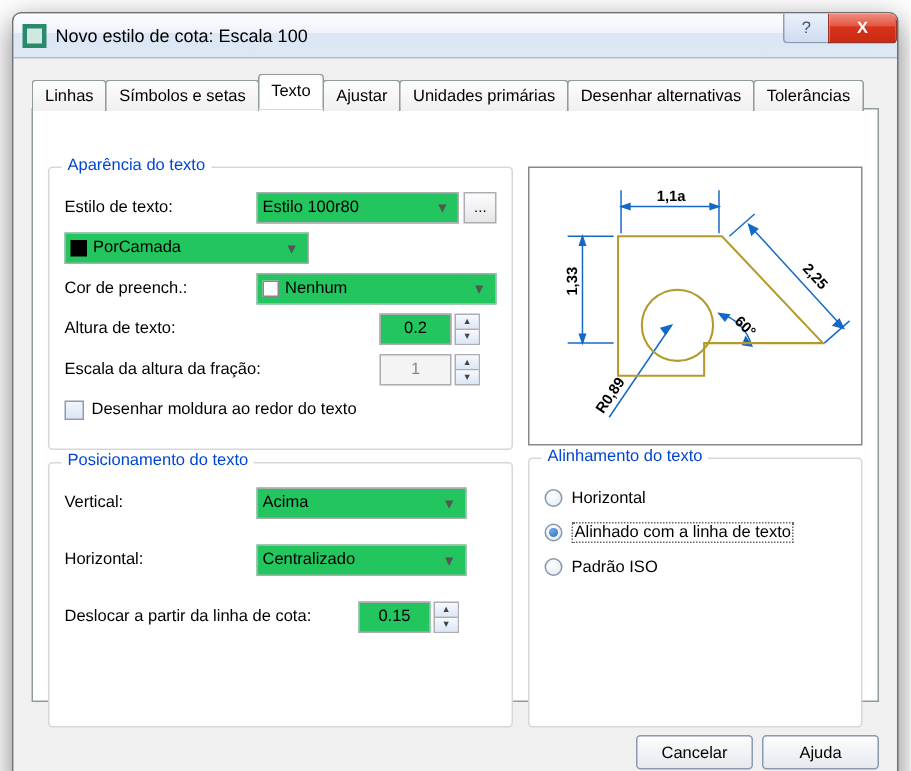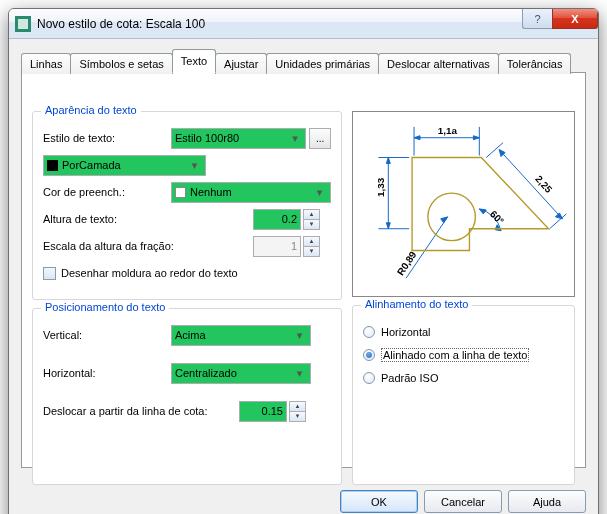--- a/index.html
+++ b/index.html
@@ -150,21 +150,21 @@
     margin-left:3px;
     display:flex; align-items:center; justify-content:center;
     font-size:10px;
   }
   .numfield-wrap {
     display:flex; align-items:center;
     width:68px;
   }
   .numfield {
     width:48px;
-    text-align:right;
+    text-align:center;
   }
   .spinner {
     width:17px; height:21px;
     display:flex; flex-direction:column;
     border:1px solid #abadb3;
     margin-left: 2px;
   }
   .spinner div {
     flex:1;
     display:flex; align-items:center; justify-content:center;
@@ -235,21 +235,21 @@
     </div>
   </div>
 
   <div class="content">
     <div class="tabstrip">
       <div class="tab">Linhas</div>
       <div class="tab">Símbolos e setas</div>
       <div class="tab active">Texto</div>
       <div class="tab">Ajustar</div>
       <div class="tab">Unidades primárias</div>
-      <div class="tab">Deslocar alternativas</div>
+      <div class="tab">Desenhar alternativas</div>
       <div class="tab">Tolerâncias</div>
     </div>
 
     <div class="tab-panel">
       <div class="panel-flex">
         <div class="left-col">
 
           <div class="group" style="flex:0 0 auto;">
             <div class="group-legend">Aparência do texto</div>
 
@@ -400,17 +400,16 @@
               <span class="radio"></span>
               <span>Padrão ISO</span>
             </div>
           </div>
         </div>
       </div>
     </div>
   </div>
 
   <div class="footer">
-    <div class="btn default">OK</div>
     <div class="btn">Cancelar</div>
     <div class="btn">Ajuda</div>
   </div>
 </div>
 
 </body></html>

